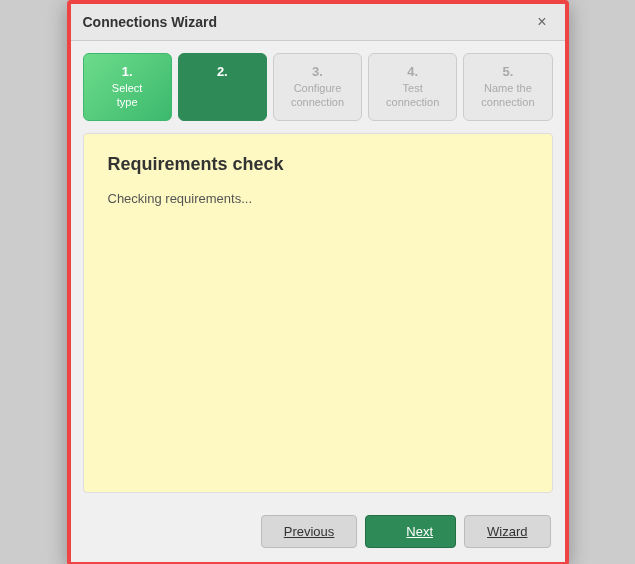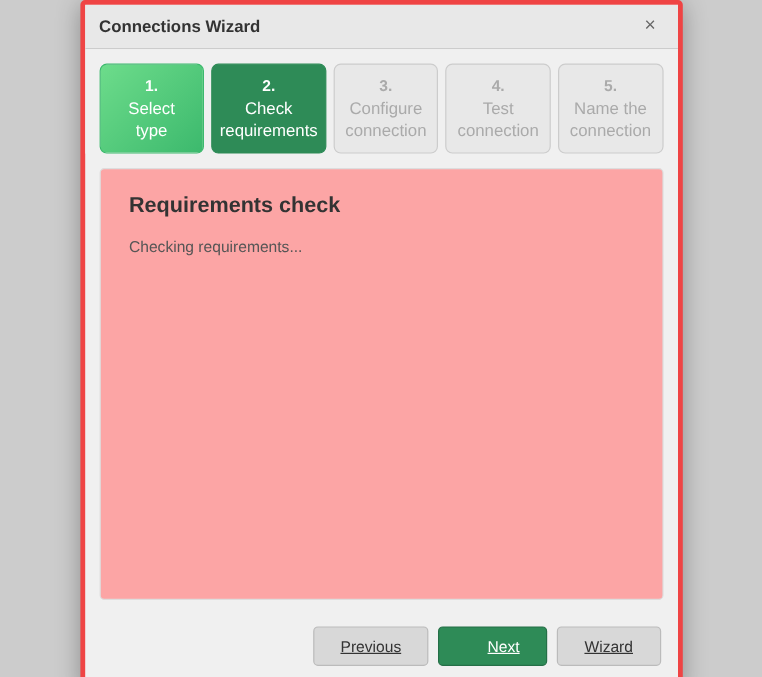--- a/index.html
+++ b/index.html
@@ -78,21 +78,21 @@
       border-color: #ccc;
     }
 
     .step-number {
       font-size: 13px;
       font-weight: 700;
       display: block;
     }
 
     .step-label {
-      font-size: 14px;
+      font-size: 11px;
       display: block;
       line-height: 1.3;
       margin-top: 2px;
     }
 
     .step.active-light .step-number,
     .step.active-light .step-label {
       color: #fff;
     }
 
@@ -101,21 +101,21 @@
       color: #fff;
     }
 
     .step.inactive .step-number,
     .step.inactive .step-label {
       color: #aaa;
     }
 
     .content-area {
       margin: 12px;
-      background: #fca5a5;
+      background: #fef9c3;
       border: 1px solid #ddd;
       border-radius: 4px;
       min-height: 360px;
       padding: 20px 24px;
     }
 
     .section-title {
       font-size: 18px;
       font-weight: 700;
       color: #333;
@@ -169,21 +169,20 @@
     <button class="close-btn">×</button>
   </div>
 
   <div class="steps-bar">
     <div class="step active-light">
       <span class="step-number">1.</span>
       <span class="step-label">Select<br>type</span>
     </div>
     <div class="step active-dark">
       <span class="step-number">2.</span>
-      <span class="step-label">Check<br>requirements</span>
     </div>
     <div class="step inactive">
       <span class="step-number">3.</span>
       <span class="step-label">Configure<br>connection</span>
     </div>
     <div class="step inactive">
       <span class="step-number">4.</span>
       <span class="step-label">Test<br>connection</span>
     </div>
     <div class="step inactive">

